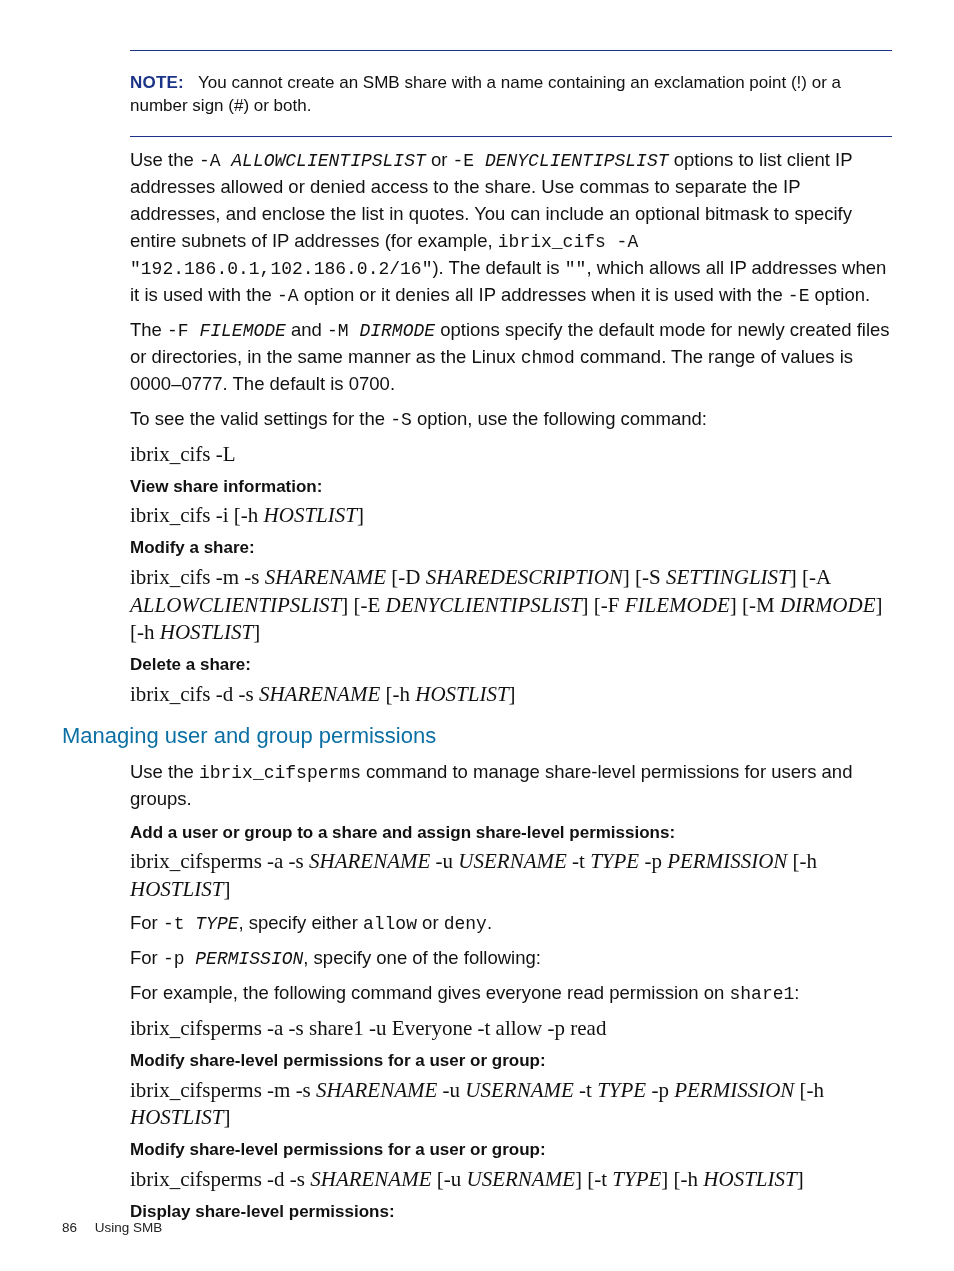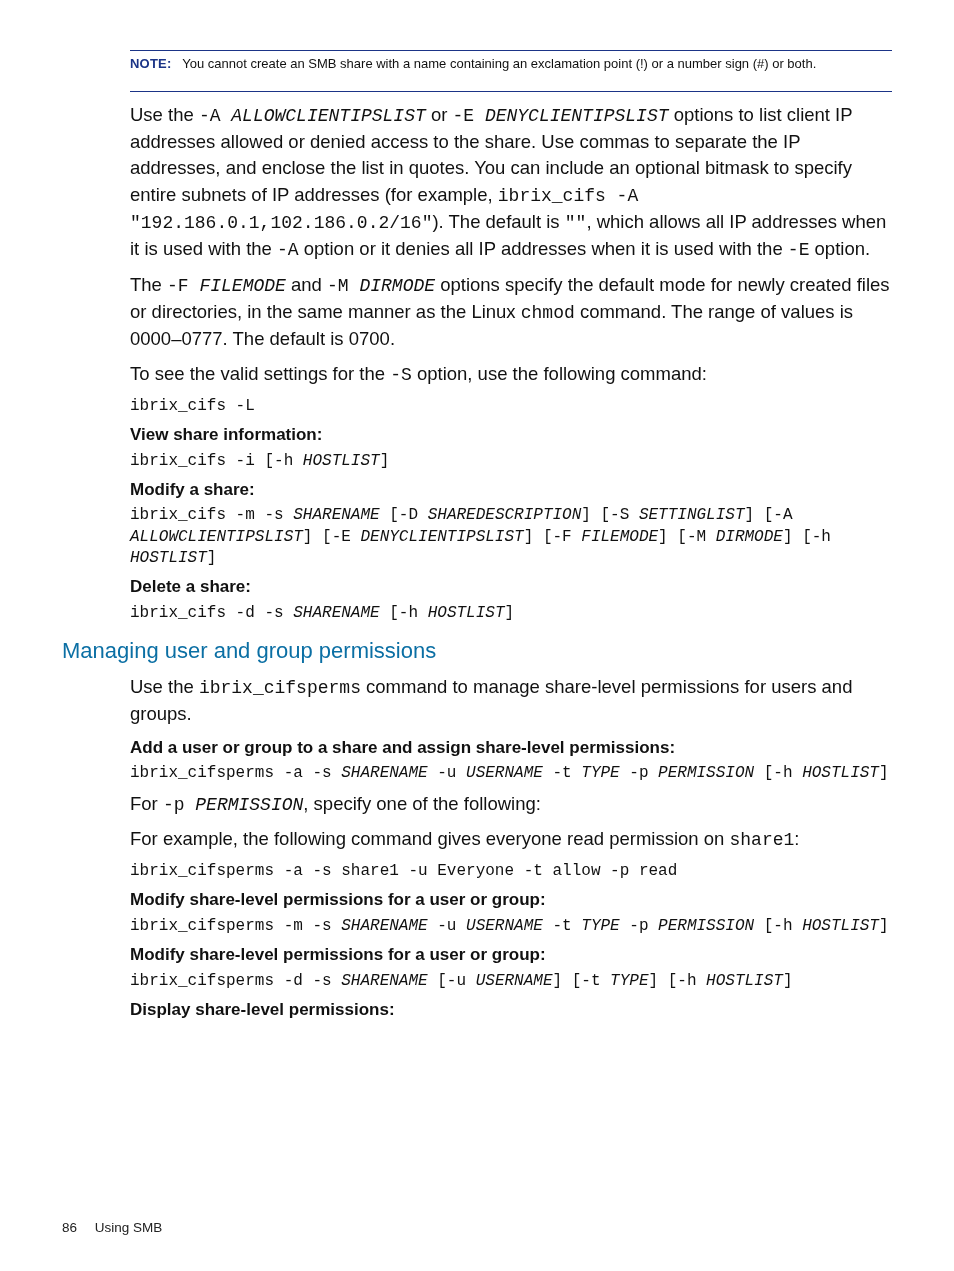--- a/index.html
+++ b/index.html
@@ -32,22 +32,23 @@
   }
   .note-box {
     padding: 4px 0 10px 0;
   }
   .note-label {
     color: #1b3487;
     font-weight: 700;
     letter-spacing: 0.2px;
   }
   .note-text {
-    font-size: 13px;
+    font-size: 17px;
     line-height: 1.35;
+    margin-top: 17px;
   }
   p {
     margin: 0 0 8px 0;
     font-size: 18.5px;
     line-height: 1.45;
   }
   .mono {
     font-family: "Courier New", Courier, monospace;
     font-size: 18px;
   }
@@ -56,22 +57,22 @@
     font-style: italic;
     font-size: 18px;
   }
   .bold-para {
     font-weight: 700;
     font-size: 17px;
     line-height: 1.4;
     margin: 6px 0 4px 0;
   }
   pre {
-    font-family: Liberation Mono, monospace;
-    font-size: 16px;
+    font-family: Liberation Serif, serif;
+    font-size: 21px;
     white-space: pre-wrap;
     word-break: break-word;
     margin: 0 0 6px 0;
     line-height: 1.32;
   }
   h2.section {
     color: #0b6fa4;
     font-weight: 400;
     font-size: 22px;
     margin: 14px 0 10px -68px;
@@ -139,20 +140,23 @@
 
     <h2 class="section">Managing user and group permissions</h2>
 
     <p>
       <span>Use the </span><span class="mono">ibrix_cifsperms</span><span> command to manage share-level permissions for users and groups.</span>
     </p>
 
     <p class="bold-para">Add a user or group to a share and assign share-level permissions:</p>
     <pre><span>ibrix_cifsperms -a -s </span><i>SHARENAME</i><span> -u </span><i>USERNAME</i><span> -t </span><i>TYPE</i><span> -p </span><i>PERMISSION</i><span> [-h </span><i>HOSTLIST</i><span>]</span></pre>
 
+    <p>
+      <span>For </span><span class="mono">-t </span><span class="mono-i">TYPE</span><span>, specify either </span><span class="mono">allow</span><span> or </span><span class="mono">deny</span><span>.</span>
+    </p>
 
     <p>
       <span>For </span><span class="mono">-p </span><span class="mono-i">PERMISSION</span><span>, specify one of the following:</span>
     </p>
 
 
     <p>
       <span>For example, the following command gives everyone read permission on </span><span class="mono">share1</span><span>:</span>
     </p>
 

